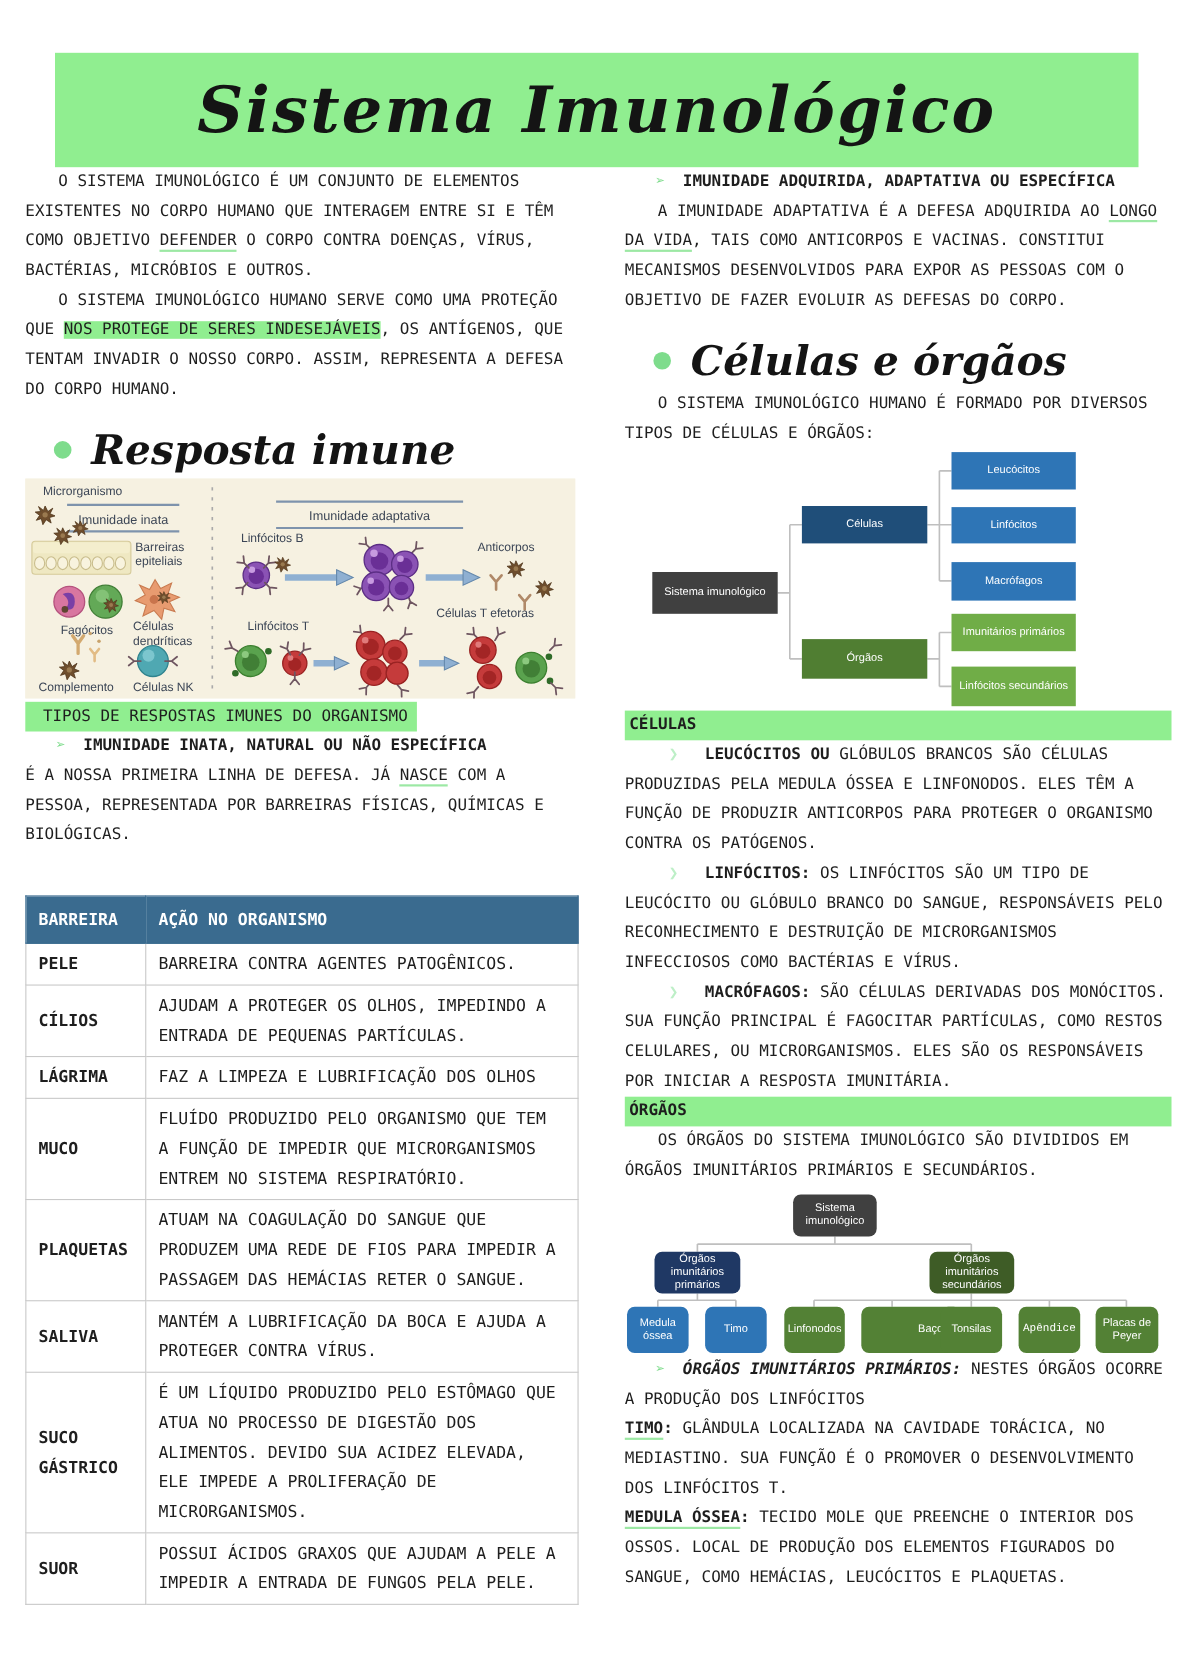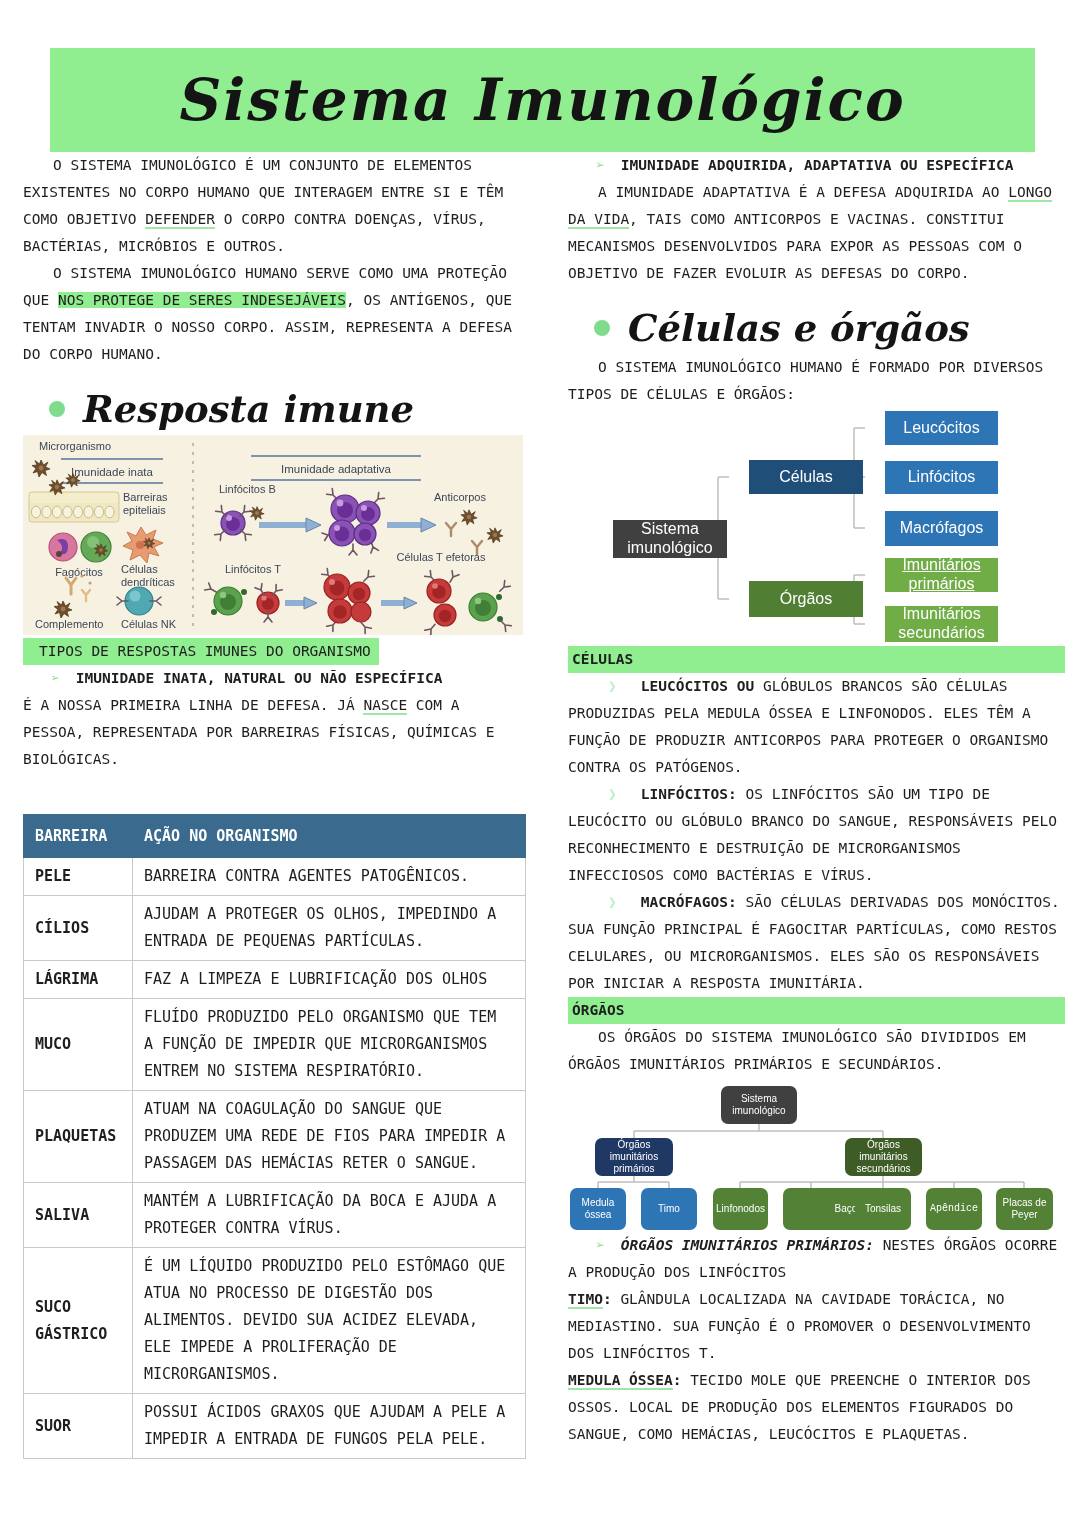--- a/index.html
+++ b/index.html
@@ -35,21 +35,21 @@
   .fig{display:block;background:var(--fig-bg);}
   .fig text{font-family:"Liberation Sans","DejaVu Sans",sans-serif;font-size:11px;fill:var(--fig-label);}
   .fig text.boxed{font-size:11.5px;}
   .aline{stroke:#8FB0D2;stroke-width:6;fill:none;}
   .ahead{fill:#8FB0D2;stroke:#6488AC;stroke-width:1;}
   .flow{position:relative;}
   .flow .wires{position:absolute;left:0;top:0;}
   .flow .node{position:absolute;color:#fff;font-family:"Liberation Sans","DejaVu Sans",sans-serif;
               display:flex;align-items:center;justify-content:center;text-align:center;line-height:1.18;}
   .flow1{width:497px;height:238px;}
-  .flow1 .node{font-size:16px;margin-left:20px;}
+  .flow1 .node{font-size:10px;}
   .flow2{width:497px;height:150px;margin-top:4px;}
   .flow2 .node{font-size:10px;}
   .n-root{background:var(--flow-root);}
   .n-bdark{background:var(--flow-blue-dark);}
   .n-blue{background:var(--flow-blue);}
   .n-gdark{background:var(--flow-green-dark);}
   .n-green{background:var(--flow-green);}
   .n-navy{background:var(--flow-navy);}
   .n-olive{background:var(--flow-olive);}
   .n-green2{background:var(--flow-green2);}
@@ -316,22 +316,22 @@
     <div class="flow flow1">
       <svg class="wires" width="497" height="238">
         <path d="M139,131 H150 M150,69 V191 M150,69 H161 M150,191 H161 M275,69 H286 M286,20 V120 M286,20 H297 M286,69 H297 M286,120 H297 M275,191 H286 M286,167 V216 M286,167 H297 M286,216 H297" fill="none" stroke="#BFBFBF" stroke-width="1.5"></path>
       </svg>
       <div class="node n-root" style="left:25px;top:112px;width:114px;height:38px;">Sistema imunológico</div>
       <div class="node n-bdark" style="left:161px;top:52px;width:114px;height:34px;">Células</div>
       <div class="node n-gdark" style="left:161px;top:173px;width:114px;height:36px;">Órgãos</div>
       <div class="node n-blue" style="left:297px;top:3px;width:113px;height:34px;">Leucócitos</div>
       <div class="node n-blue" style="left:297px;top:53px;width:113px;height:33px;">Linfócitos</div>
       <div class="node n-blue" style="left:297px;top:103px;width:113px;height:35px;">Macrófagos</div>
-      <div class="node n-green" style="left:297px;top:150px;width:113px;height:34px;text-decoration:underline;">Imunitários primários</div>
-      <div class="node n-green" style="left:297px;top:198px;width:113px;height:36px;">Imunitários secundários</div>
+      <div class="node n-green" style="left:297px;top:150px;width:113px;height:34px;">Imunitários primários</div>
+      <div class="node n-green" style="left:297px;top:198px;width:113px;height:36px;">Linfócitos secundários</div>
     </div>
 
     <div class="band band-full">CÉLULAS</div>
     <p><span class="b-chev">❯</span><span><span class="seg-b">LEUCÓCITOS OU</span><span> GLÓBULOS BRANCOS SÃO CÉLULAS PRODUZIDAS PELA MEDULA ÓSSEA E LINFONODOS. ELES TÊM A FUNÇÃO DE PRODUZIR ANTICORPOS PARA PROTEGER O ORGANISMO CONTRA OS PATÓGENOS.</span></span></p>
     <p><span class="b-chev">❯</span><span><span class="seg-b">LINFÓCITOS:</span><span> OS LINFÓCITOS SÃO UM TIPO DE LEUCÓCITO OU GLÓBULO BRANCO DO SANGUE, RESPONSÁVEIS PELO RECONHECIMENTO E DESTRUIÇÃO DE MICRORGANISMOS INFECCIOSOS COMO BACTÉRIAS E VÍRUS.</span></span></p>
     <p><span class="b-chev">❯</span><span><span class="seg-b">MACRÓFAGOS:</span><span> SÃO CÉLULAS DERIVADAS DOS MONÓCITOS. SUA FUNÇÃO PRINCIPAL É FAGOCITAR PARTÍCULAS, COMO RESTOS CELULARES, OU MICRORGANISMOS. ELES SÃO OS RESPONSÁVEIS POR INICIAR A RESPOSTA IMUNITÁRIA.</span></span></p>
 
     <div class="band band-full">ÓRGÃOS</div>
     <p class="indent">OS ÓRGÃOS DO SISTEMA IMUNOLÓGICO SÃO DIVIDIDOS EM ÓRGÃOS IMUNITÁRIOS PRIMÁRIOS E SECUNDÁRIOS.</p>
 

